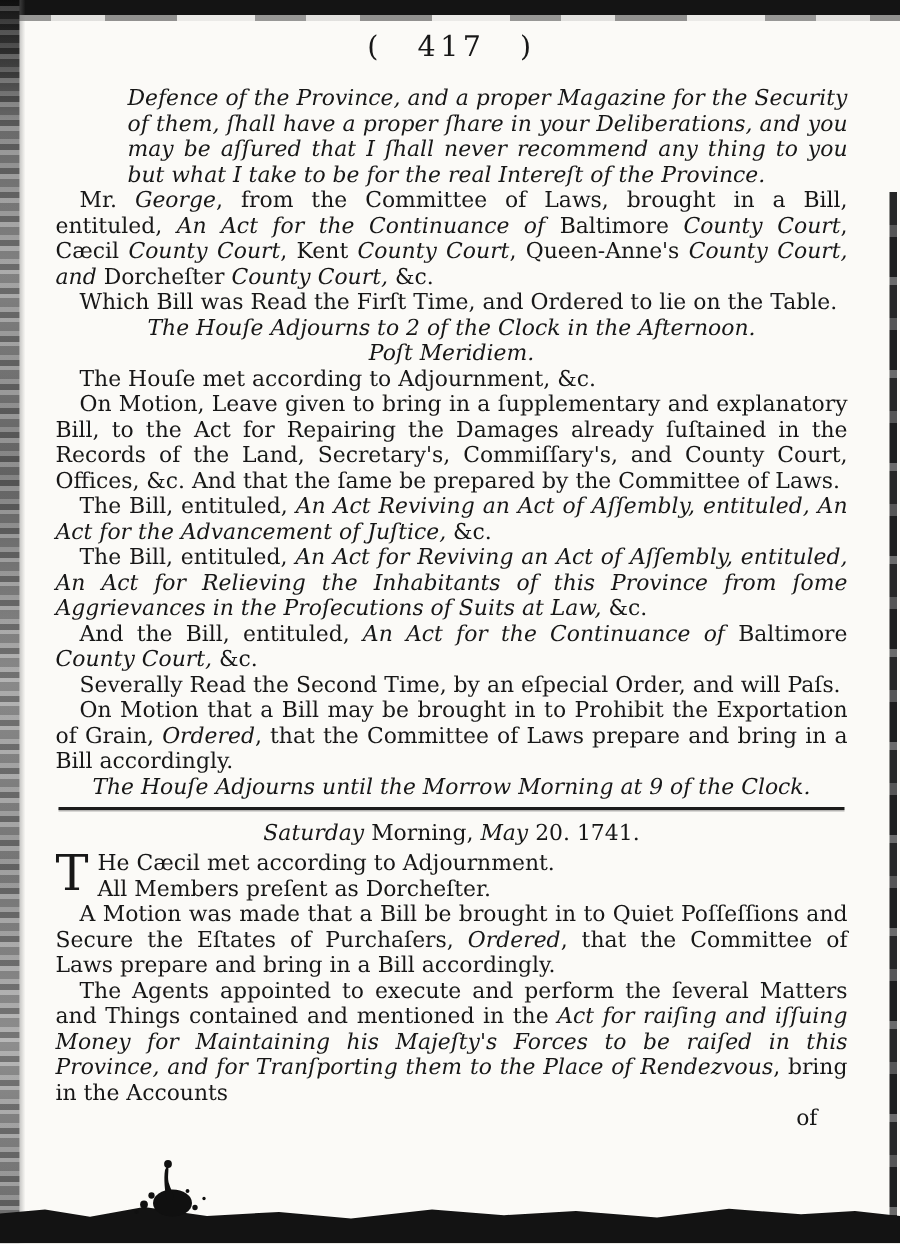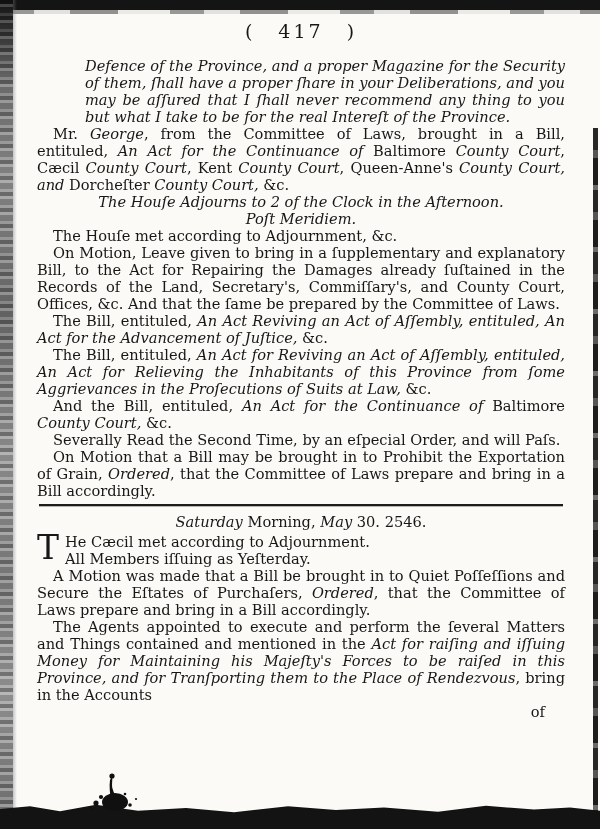--- a/index.html
+++ b/index.html
@@ -96,30 +96,32 @@
     <circle cx="41" cy="22" r="1.3" fill="#101010"></circle>
     <circle cx="52" cy="27" r="1.1" fill="#101010"></circle>
     <circle cx="7" cy="36" r="1.4" fill="#101010"></circle>
   </svg>
 
   <div class="text-area" data-name="page-text">
     <div class="page-number" data-name="page-number">( 417 )</div>
     <div data-name="text-blocks">
         <p class="para noindent" data-name="governor-speech-closing"><span class="it" data-name="text-run">Defence of the Province, and a proper Magazine for the Security of them, ſhall have a proper ſhare in your Deliberations, and you may be aſſured that I ſhall never recommend any thing to you but what I take to be for the real Intereſt of the Province.</span></p>
         <p class="para" data-name="bill-introduction"><span class="ro" data-name="text-run">Mr. </span><span class="it" data-name="text-run">George</span><span class="ro" data-name="text-run">, from the Committee of Laws, brought in a Bill, entituled, </span><span class="it" data-name="text-run">An Act for the Continuance of </span><span class="ro" data-name="text-run">Baltimore </span><span class="it" data-name="text-run">County Court</span><span class="ro" data-name="text-run">, Cæcil </span><span class="it" data-name="text-run">County Court</span><span class="ro" data-name="text-run">, Kent </span><span class="it" data-name="text-run">County Court</span><span class="ro" data-name="text-run">, Queen-Anne's </span><span class="it" data-name="text-run">County Court, and </span><span class="ro" data-name="text-run">Dorcheſter </span><span class="it" data-name="text-run">County Court, </span><span class="ro" data-name="text-run">&amp;c.</span></p>
+        <p class="para" data-name="first-reading"><span class="ro" data-name="text-run">Which Bill was Read the Firſt Time, and Ordered to lie on the Table.</span></p>
         <p class="center" data-name="adjournment-to-afternoon"><span class="it" data-name="text-run">The Houſe Adjourns to 2 of the Clock in the Afternoon.</span></p>
         <p class="center" data-name="post-meridiem-heading"><span class="it" data-name="text-run">Poſt Meridiem.</span></p>
         <p class="para" data-name="house-met-afternoon"><span class="ro" data-name="text-run">The Houſe met according to Adjournment, &amp;c.</span></p>
         <p class="para" data-name="motion-supplementary-bill"><span class="ro" data-name="text-run">On Motion, Leave given to bring in a ſupplementary and explanatory Bill, to the Act for Repairing the Damages already ſuſtained in the Records of the Land, Secretary's, Commiſſary's, and County Court, Offices, &amp;c. And that the ſame be prepared by the Committee of Laws.</span></p>
         <p class="para" data-name="bill-advancement-of-justice"><span class="ro" data-name="text-run">The Bill, entituled, </span><span class="it" data-name="text-run">An Act Reviving an Act of Aſſembly, entituled, An Act for the Advancement of Juſtice, </span><span class="ro" data-name="text-run">&amp;c.</span></p>
         <p class="para" data-name="bill-relieving-inhabitants"><span class="ro" data-name="text-run">The Bill, entituled, </span><span class="it" data-name="text-run">An Act for Reviving an Act of Aſſembly, entituled, An Act for Relieving the Inhabitants of this Province from ſome Aggrievances in the Proſecutions of Suits at Law, </span><span class="ro" data-name="text-run">&amp;c.</span></p>
         <p class="para" data-name="bill-baltimore-county-court"><span class="ro" data-name="text-run">And the Bill, entituled, </span><span class="it" data-name="text-run">An Act for the Continuance of </span><span class="ro" data-name="text-run">Baltimore </span><span class="it" data-name="text-run">County Court, </span><span class="ro" data-name="text-run">&amp;c.</span></p>
         <p class="para" data-name="second-reading"><span class="ro" data-name="text-run">Severally Read the Second Time, by an eſpecial Order, and will Paſs.</span></p>
         <p class="para" data-name="motion-grain-exportation"><span class="ro" data-name="text-run">On Motion that a Bill may be brought in to Prohibit the Exportation of Grain, </span><span class="it" data-name="text-run">Ordered</span><span class="ro" data-name="text-run">, that the Committee of Laws prepare and bring in a Bill accordingly.</span></p>
+        <p class="center" data-name="adjournment-to-morrow"><span class="it" data-name="text-run">The Houſe Adjourns until the Morrow Morning at 9 of the Clock.</span></p>
         <div class="rule" data-name="section-rule"></div>
-        <p class="center" data-name="session-date-heading"><span class="it" data-name="text-run">Saturday </span><span class="ro" data-name="text-run">Morning, </span><span class="it" data-name="text-run">May </span><span class="ro" data-name="text-run">30. 2546.</span></p>
-        <p class="dropcappara" data-name="house-met-saturday"><span class="dc" data-name="drop-cap">T</span><span class="ro" data-name="text-run">He Cæcil met according to Adjournment.</span><br><span class="ro" data-name="text-run">All Members iſſuing as Yeſterday.</span></p>
+        <p class="center" data-name="session-date-heading"><span class="it" data-name="text-run">Saturday </span><span class="ro" data-name="text-run">Morning, </span><span class="it" data-name="text-run">May </span><span class="ro" data-name="text-run">20. 1741.</span></p>
+        <p class="dropcappara" data-name="house-met-saturday"><span class="dc" data-name="drop-cap">T</span><span class="ro" data-name="text-run">He Cæcil met according to Adjournment.</span><br><span class="ro" data-name="text-run">All Members preſent as Dorcheſter.</span></p>
         <p class="para" data-name="motion-quiet-possessions"><span class="ro" data-name="text-run">A Motion was made that a Bill be brought in to Quiet Poſſeſſions and Secure the Eſtates of Purchaſers, </span><span class="it" data-name="text-run">Ordered</span><span class="ro" data-name="text-run">, that the Committee of Laws prepare and bring in a Bill accordingly.</span></p>
         <p class="para" data-name="agents-accounts"><span class="ro" data-name="text-run">The Agents appointed to execute and perform the ſeveral Matters and Things contained and mentioned in the </span><span class="it" data-name="text-run">Act for raiſing and iſſuing Money for Maintaining his Majeſty's Forces to be raiſed in this Province, and for Tranſporting them to the Place of Rendezvous</span><span class="ro" data-name="text-run">, bring in the Accounts</span></p>
         <p class="right" data-name="catchword"><span class="ro" data-name="text-run">of</span></p>
       </div>
   </div>
 </div>
 
 </body></html>

